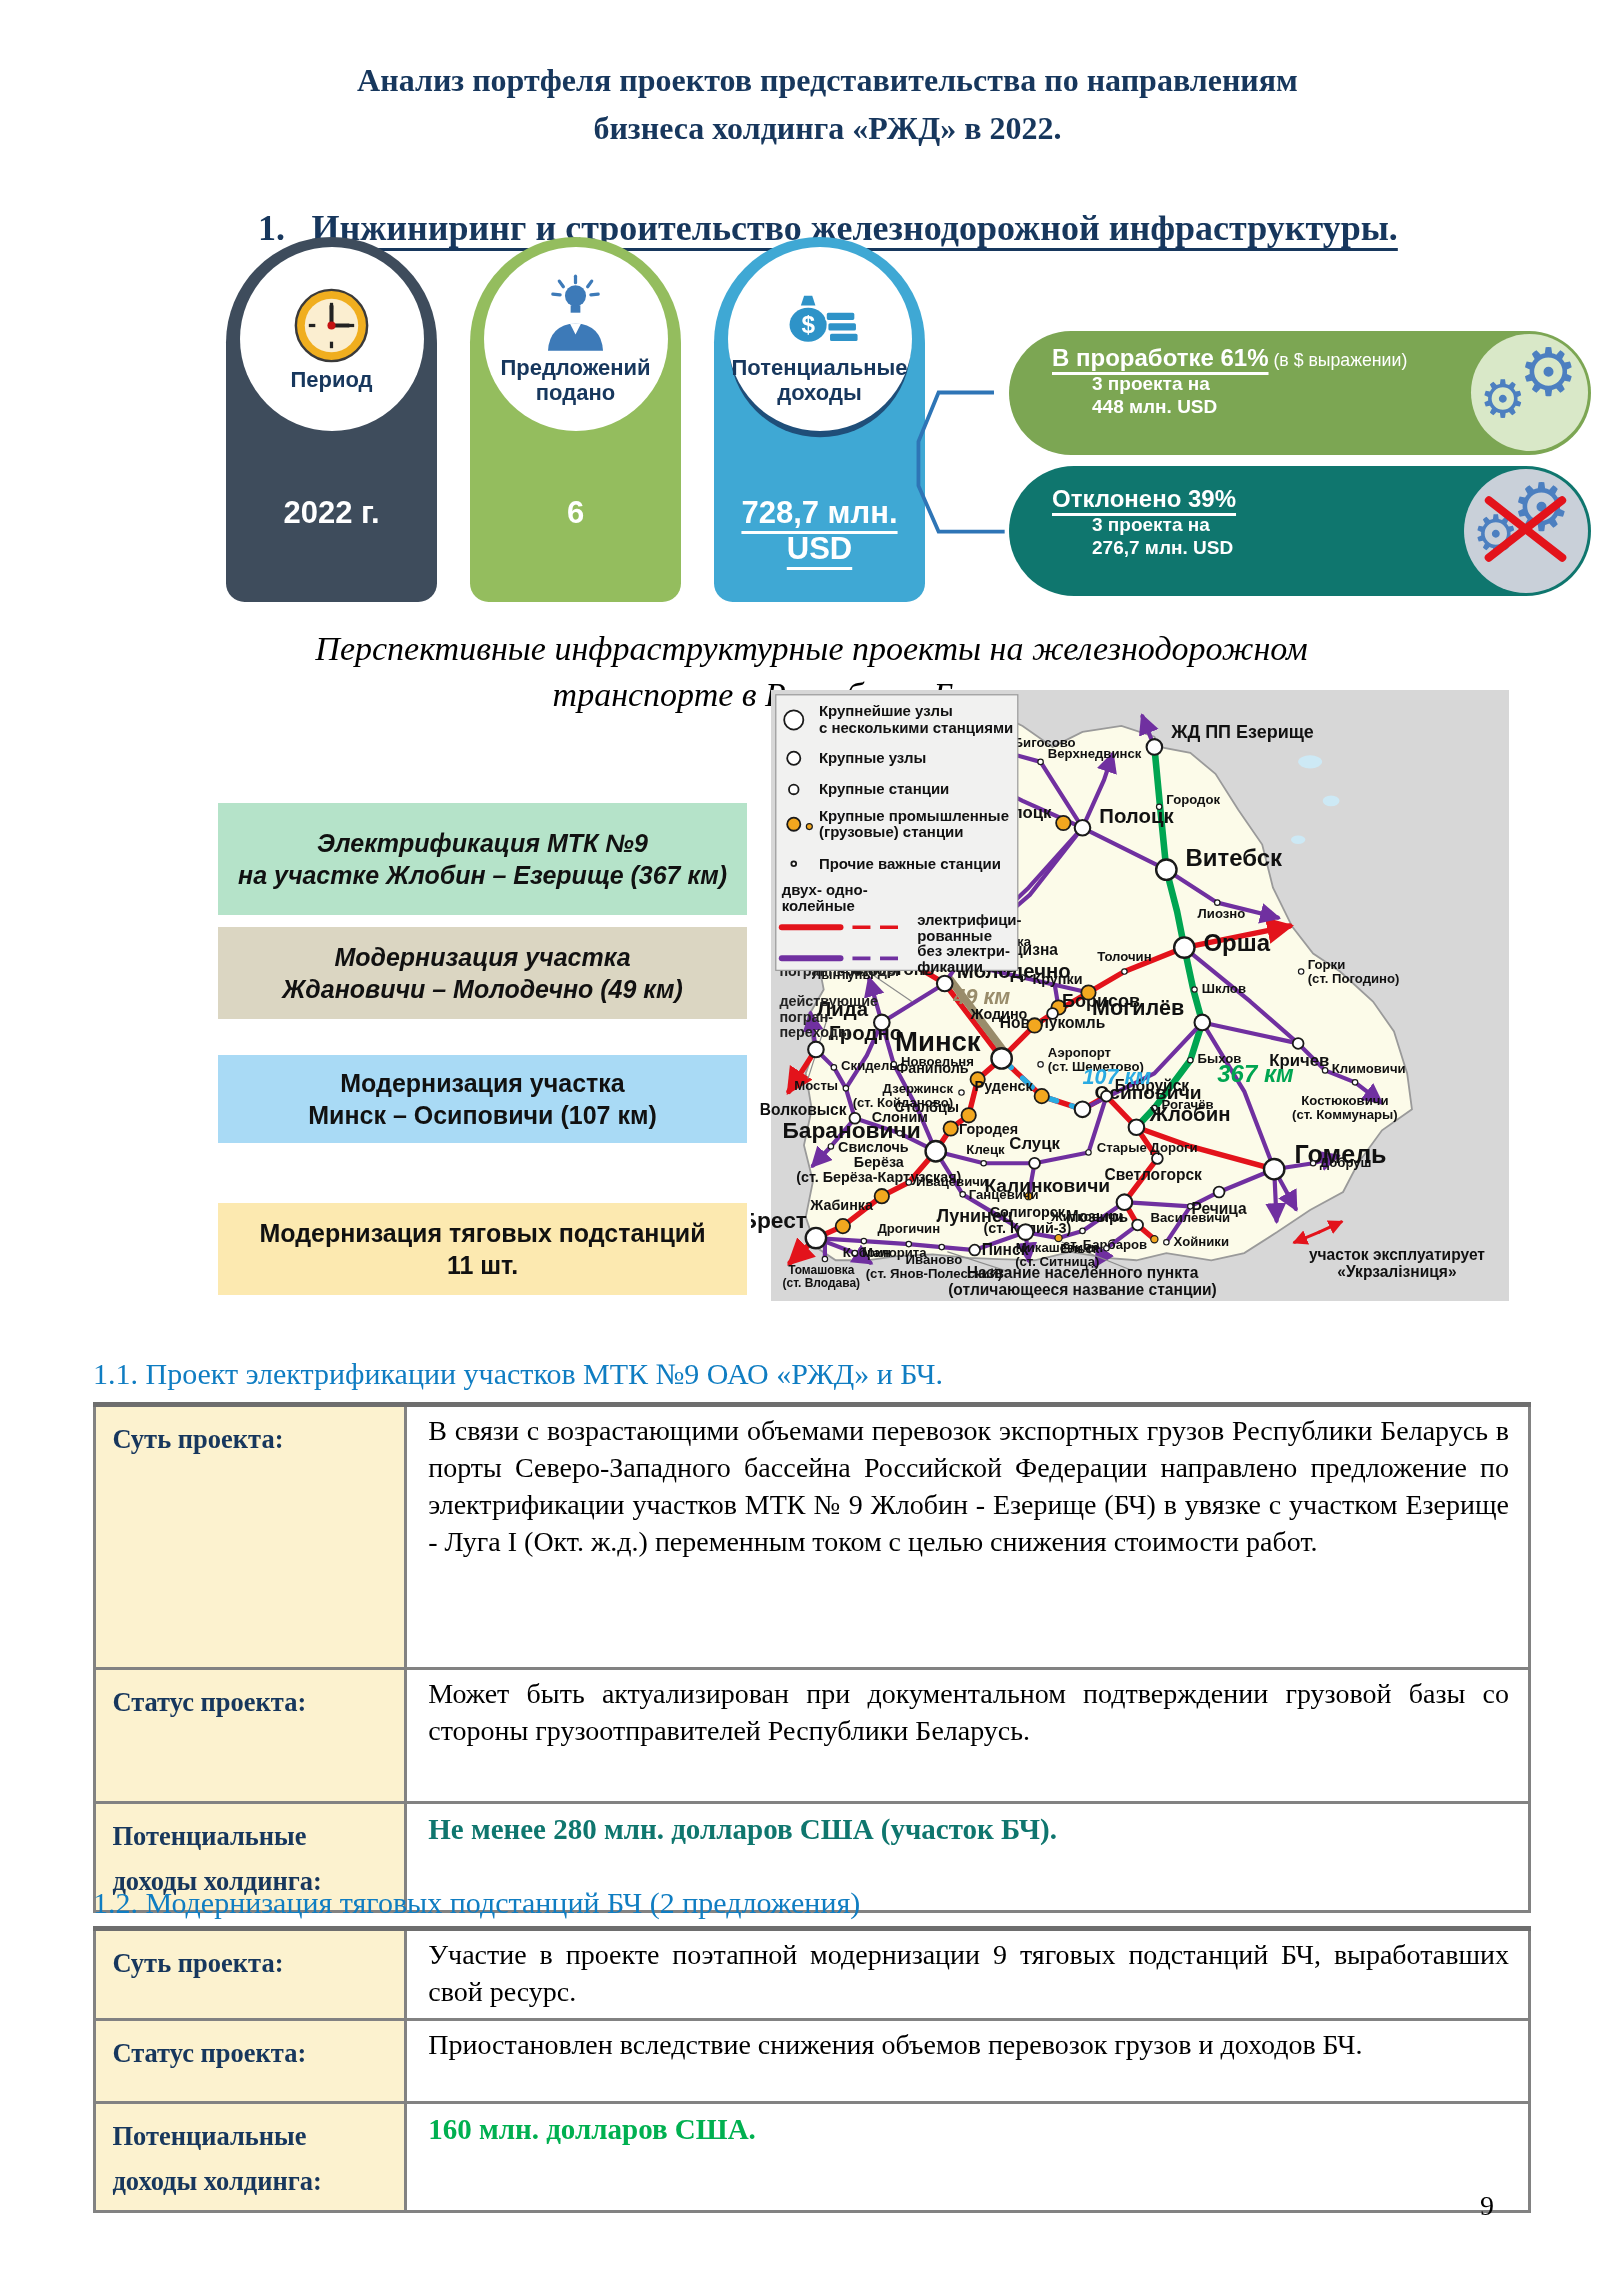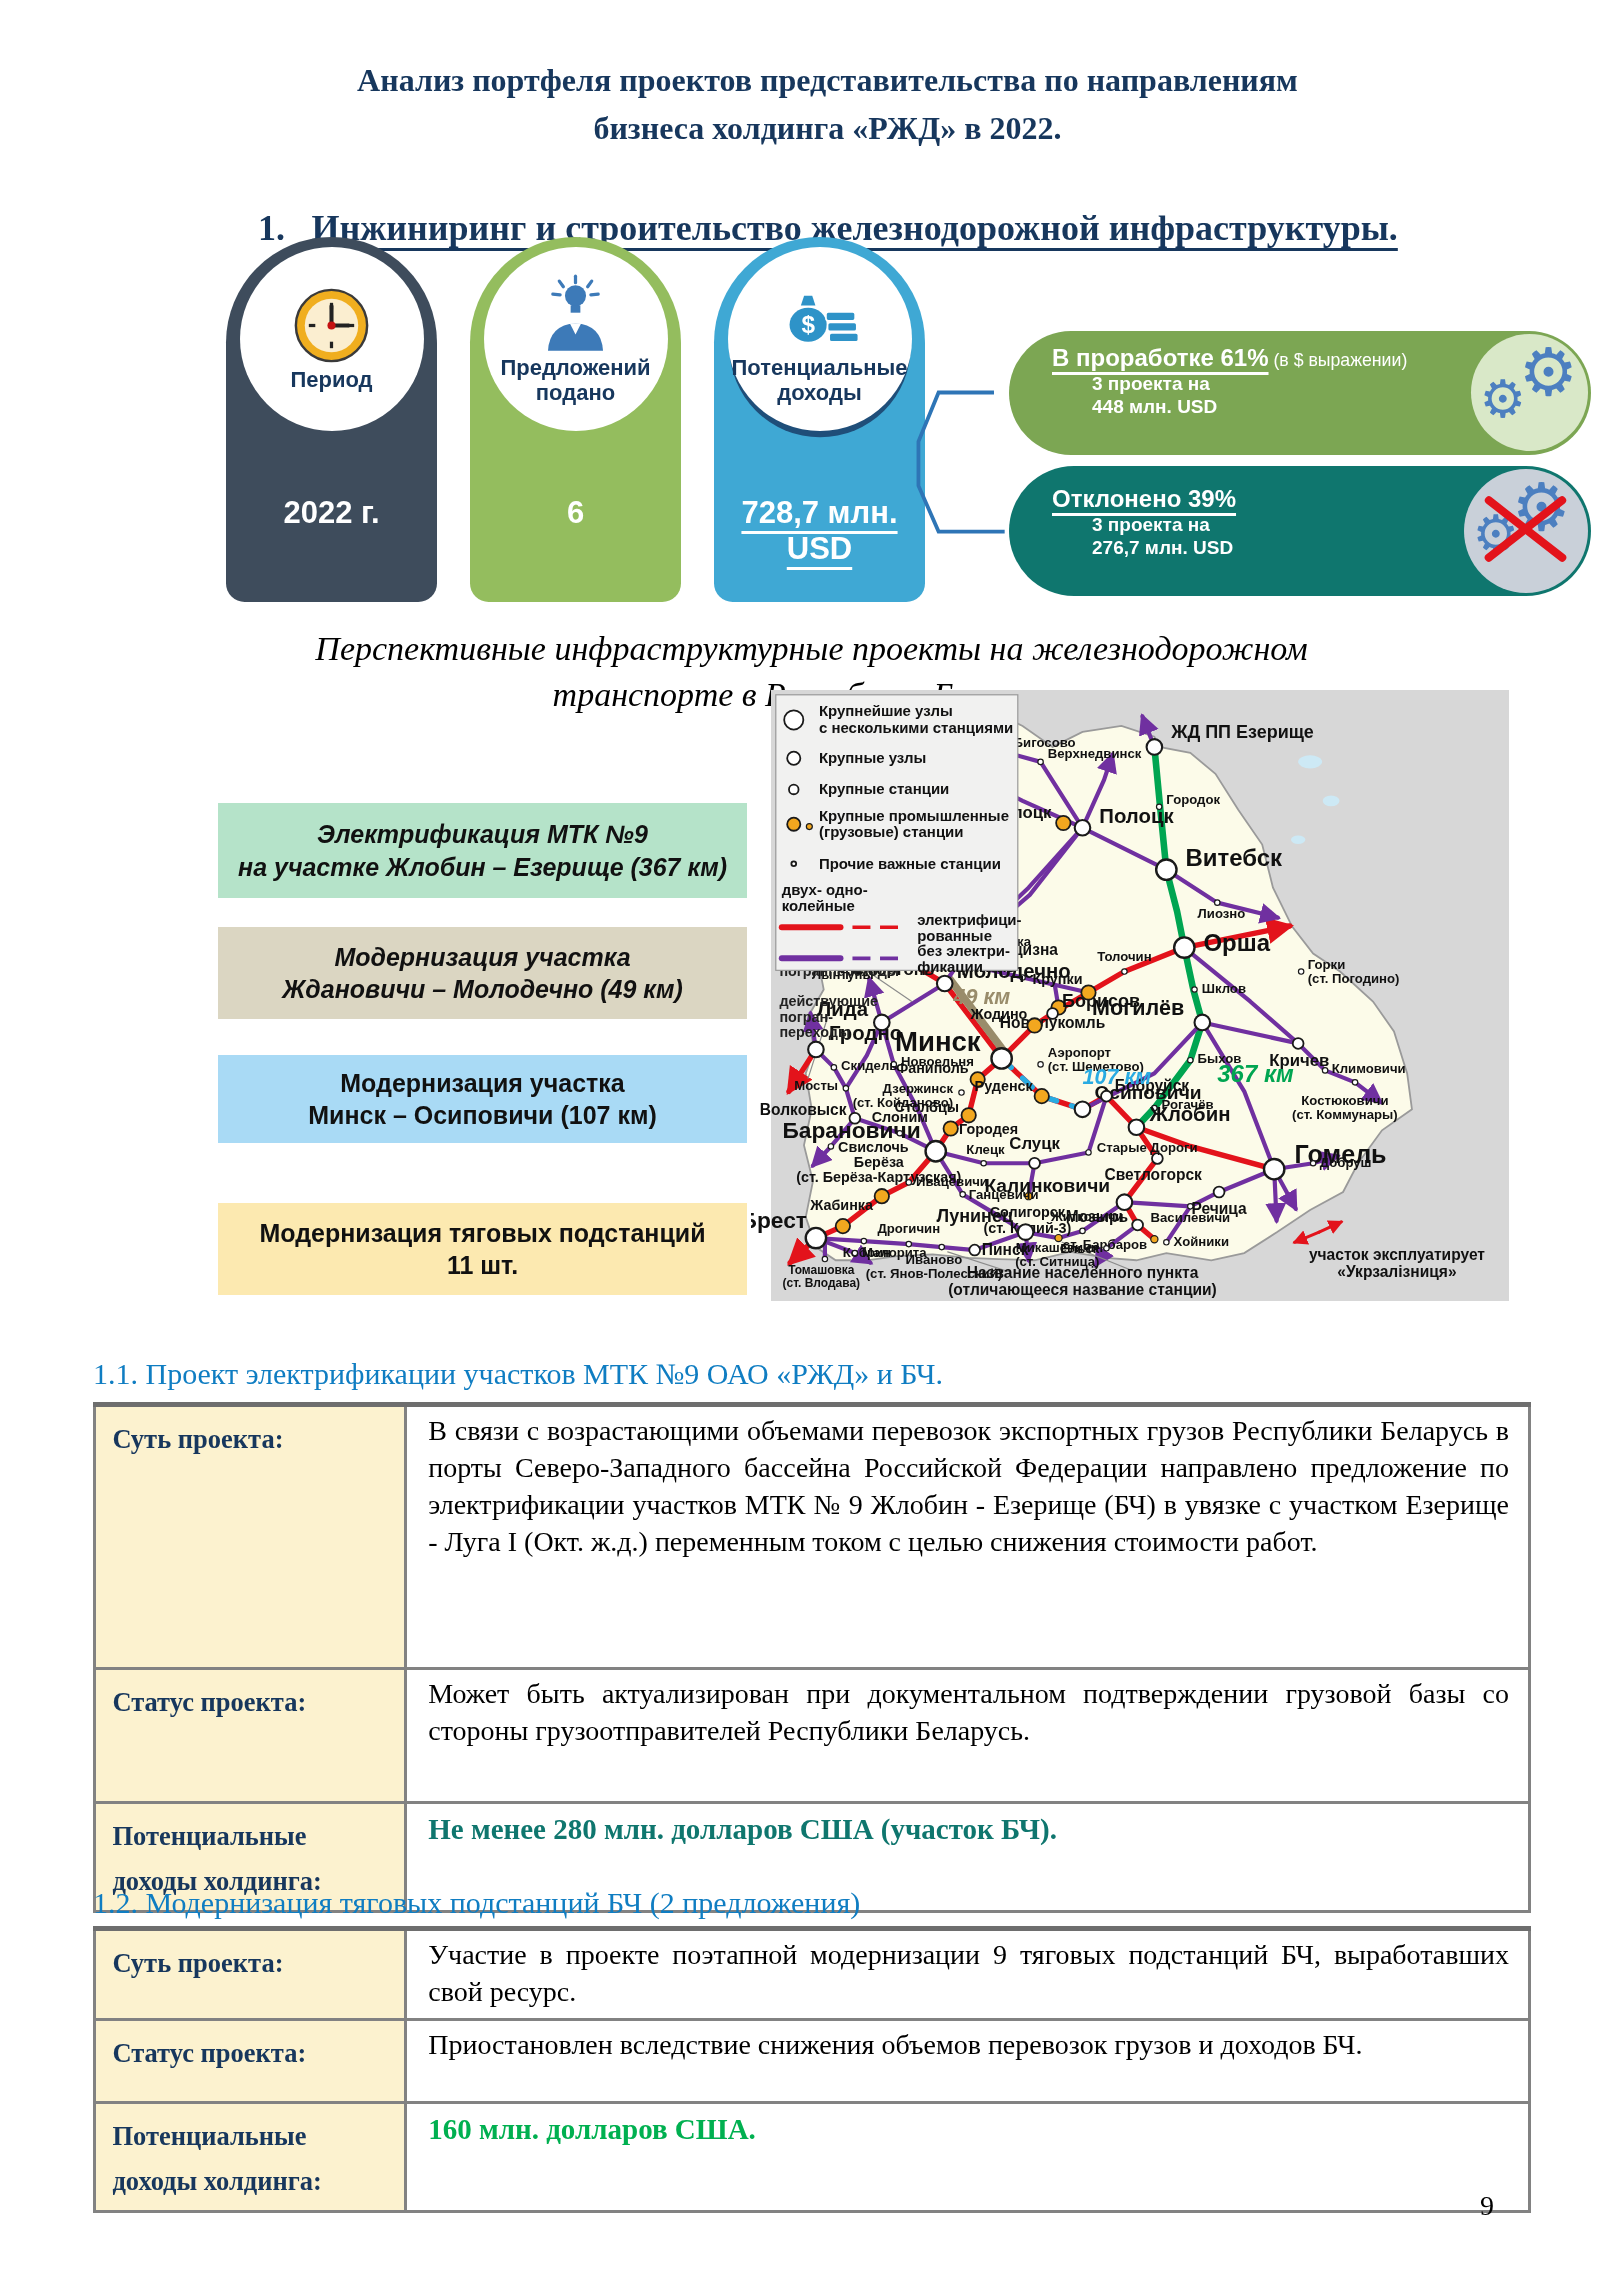--- a/index.html
+++ b/index.html
@@ -49,21 +49,21 @@
 
   
   .subtitle{position:absolute;top:626px;left:0;width:100%;text-align:center;
     font-style:italic;font-size:34px;line-height:1.35;}
 
   
   .mbox{position:absolute;left:218px;width:529px;display:flex;align-items:center;justify-content:center;
     text-align:center;font-family:"Liberation Sans",sans-serif;font-weight:700;font-size:25px;
     line-height:1.3;color:#111;white-space:pre-line;}
   .mbox.it{font-style:italic;}
-  .b1{top:803px;height:95px;}
+  .b1{top:803px;height:112px;}
   .b2{top:927px;height:92px;}
   .b3{top:1055px;height:88px;}
   .b4{top:1179px;height:92px;}
   #belarus-map{position:absolute;left:751px;top:690px;}
 
   
   .ptable{position:absolute;left:93px;width:1438px;border-collapse:collapse;
     border-top:5px solid #6e6e6e;}
   .ptable td{border:3.2px solid #828282;vertical-align:top;box-sizing:border-box;}
   .ptable .lcell{width:311px;font-weight:700;font-size:26.5px;color:#17375D;

